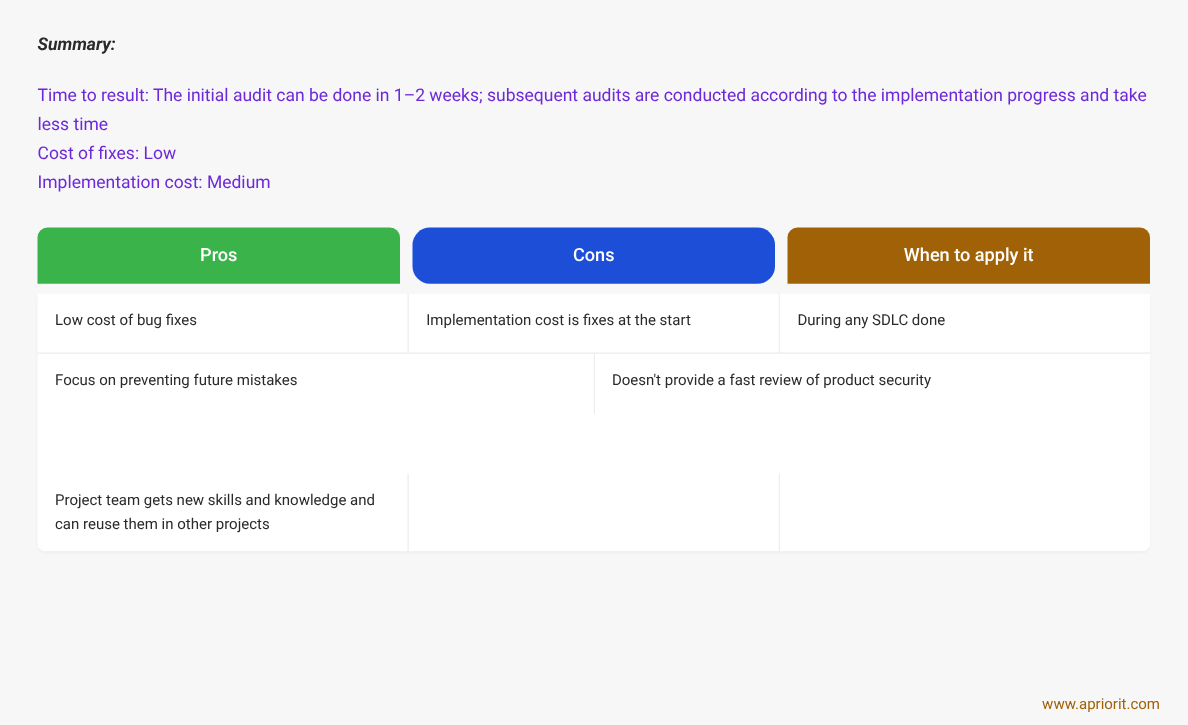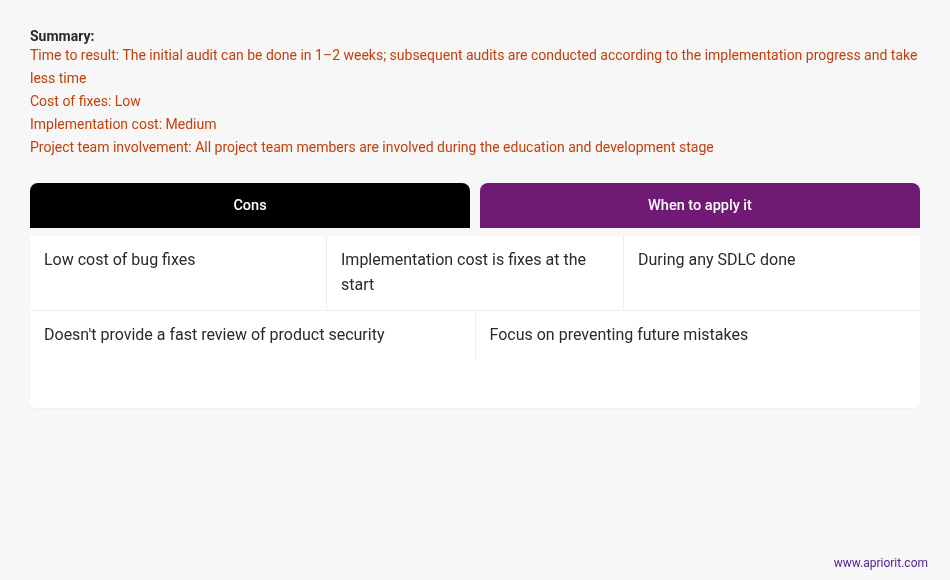--- a/index.html
+++ b/index.html
@@ -8,102 +8,109 @@
       background: #f6f7f6;
       width: 950px;
       height: 580px;
       padding: 28px 30px 18px 30px;
       color: #2a2a2a;
       position: relative;
     }
     .summary-title {
       font-weight: 700;
       font-size: 14px;
+      margin-bottom: 22px;
       color: #2a2a2a;
+      font-style: italic;
     }
     .summary-block {
       font-size: 14px;
       line-height: 1.65;
-      color: #c2410c;
+      color: #6d28d9;
       margin-bottom: 24px;
     }
     .summary-block div { display: block; }
     .table-wrap {
       display: flex;
       gap: 10px;
       margin-bottom: 8px;
     }
     .col-header {
       flex: 1 1 0;
       text-align: center;
       color: #fff;
       font-size: 14.5px;
       font-weight: 500;
       padding: 14px 10px;
       border-radius: 8px 8px 0 0;
     }
     .col-header.pros { background: #3ab44a; }
-    .col-header.cons { background: #000000; }
-    .col-header.when { background: #701a75; }
+    .col-header.cons { background: #1d4ed8; border-radius: 14px; }
+    .col-header.when { background: #a16207; }
     .table-body {
       background: #fff;
       border-radius: 0 0 6px 6px;
       box-shadow: 0 1px 2px rgba(0,0,0,0.04);
     }
     .row {
       display: flex;
       min-height: 48px;
     }
     .row:not(:first-child) { }
     .cell {
       flex: 1 1 0;
       padding: 12px 14px;
-      font-size: 16px;
+      font-size: 12px;
       line-height: 1.55;
       color: #2a2a2a;
     }
     .cell:not(:last-child) {
       border-right: 1px solid #eceeea;
     }
     .row.first .cell {
       border-bottom: 1px solid #eceeea;
     }
     .footer-link {
       position: absolute;
       bottom: 10px;
       right: 22px;
       font-size: 12px;
-      color: #4c1d95;
+      color: #a16207;
     }
   </style>
 </head>
 <body>
 
 <div class="summary-title">Summary:</div>
 
 <div class="summary-block">
   <div>Time to result: The initial audit can be done in 1–2 weeks; subsequent audits are conducted according to the implementation progress and take less time</div>
   <div>Cost of fixes: Low</div>
   <div>Implementation cost: Medium</div>
-  <div>Project team involvement: All project team members are involved during the education and development stage</div>
 </div>
 
 <div class="table-wrap">
+  <div class="col-header pros">Pros</div>
   <div class="col-header cons">Cons</div>
   <div class="col-header when">When to apply it</div>
 </div>
 
 <div class="table-body">
   <div class="row first">
     <div class="cell">Low cost of bug fixes</div>
     <div class="cell">Implementation cost is fixes at the start</div>
     <div class="cell">During any SDLC done</div>
   </div>
   <div class="row">
+    <div class="cell">Focus on preventing future mistakes</div>
     <div class="cell">Doesn't provide a fast review of product security</div>
-    <div class="cell">Focus on preventing future mistakes</div>
   </div>
   <div class="row">
+    <div class="cell"></div>
+  </div>
+  <div class="row">
+    <div class="cell">Project team gets new skills and knowledge and can reuse them in other projects</div>
+    <div class="cell"></div>
     <div class="cell"></div>
   </div>
 </div>
 
 <div class="footer-link">www.apriorit.com</div>
 
 </body></html>

